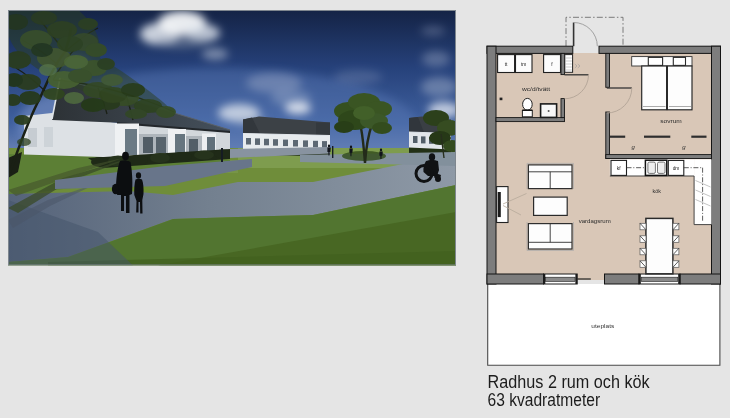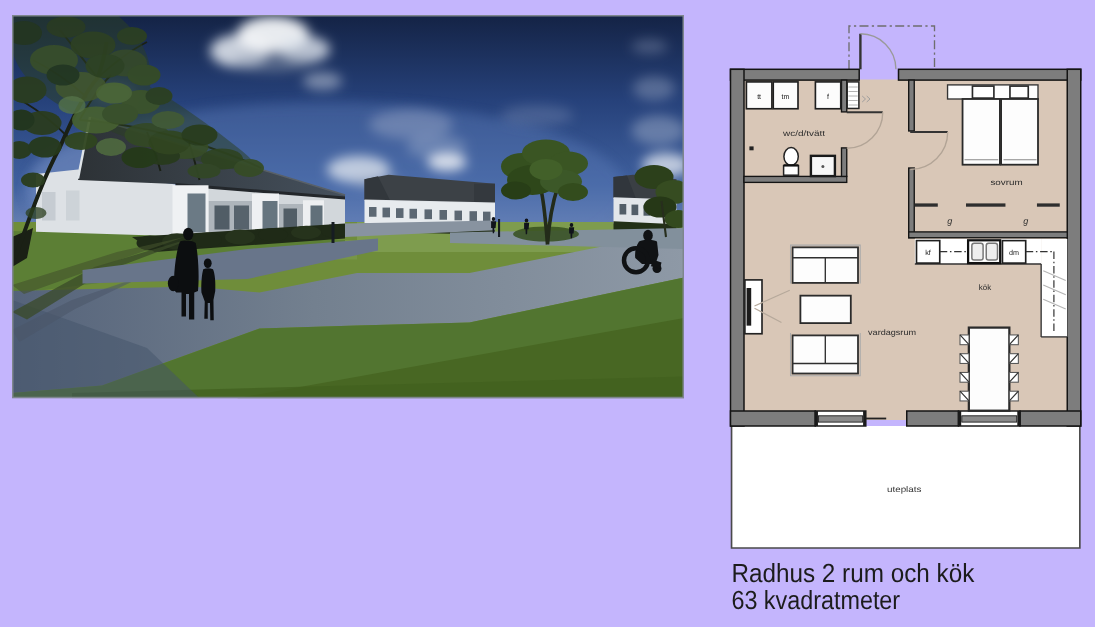--- a/index.html
+++ b/index.html
@@ -1,16 +1,16 @@
 <!DOCTYPE html>
 <html><head>
 <meta charset="utf-8">
 <style>
   html,body{margin:0;padding:0;background:#ffffff;}
-  #page{position:relative;width:730px;height:418px;background:#c4b5fd;overflow:hidden;
+  #page{position:relative;width:730px;height:418px;background:#e5e5e5;overflow:hidden;
         font-family:"Liberation Sans",sans-serif;text-align:center;}
   svg{position:absolute;left:0;top:0;}
   text{font-family:"Liberation Sans",sans-serif;}
 </style>
 </head>
 <body>
 <div id="page">
 <svg width="730" height="418" viewBox="0 0 730 418">
 
 <g transform="translate(8,10)">

